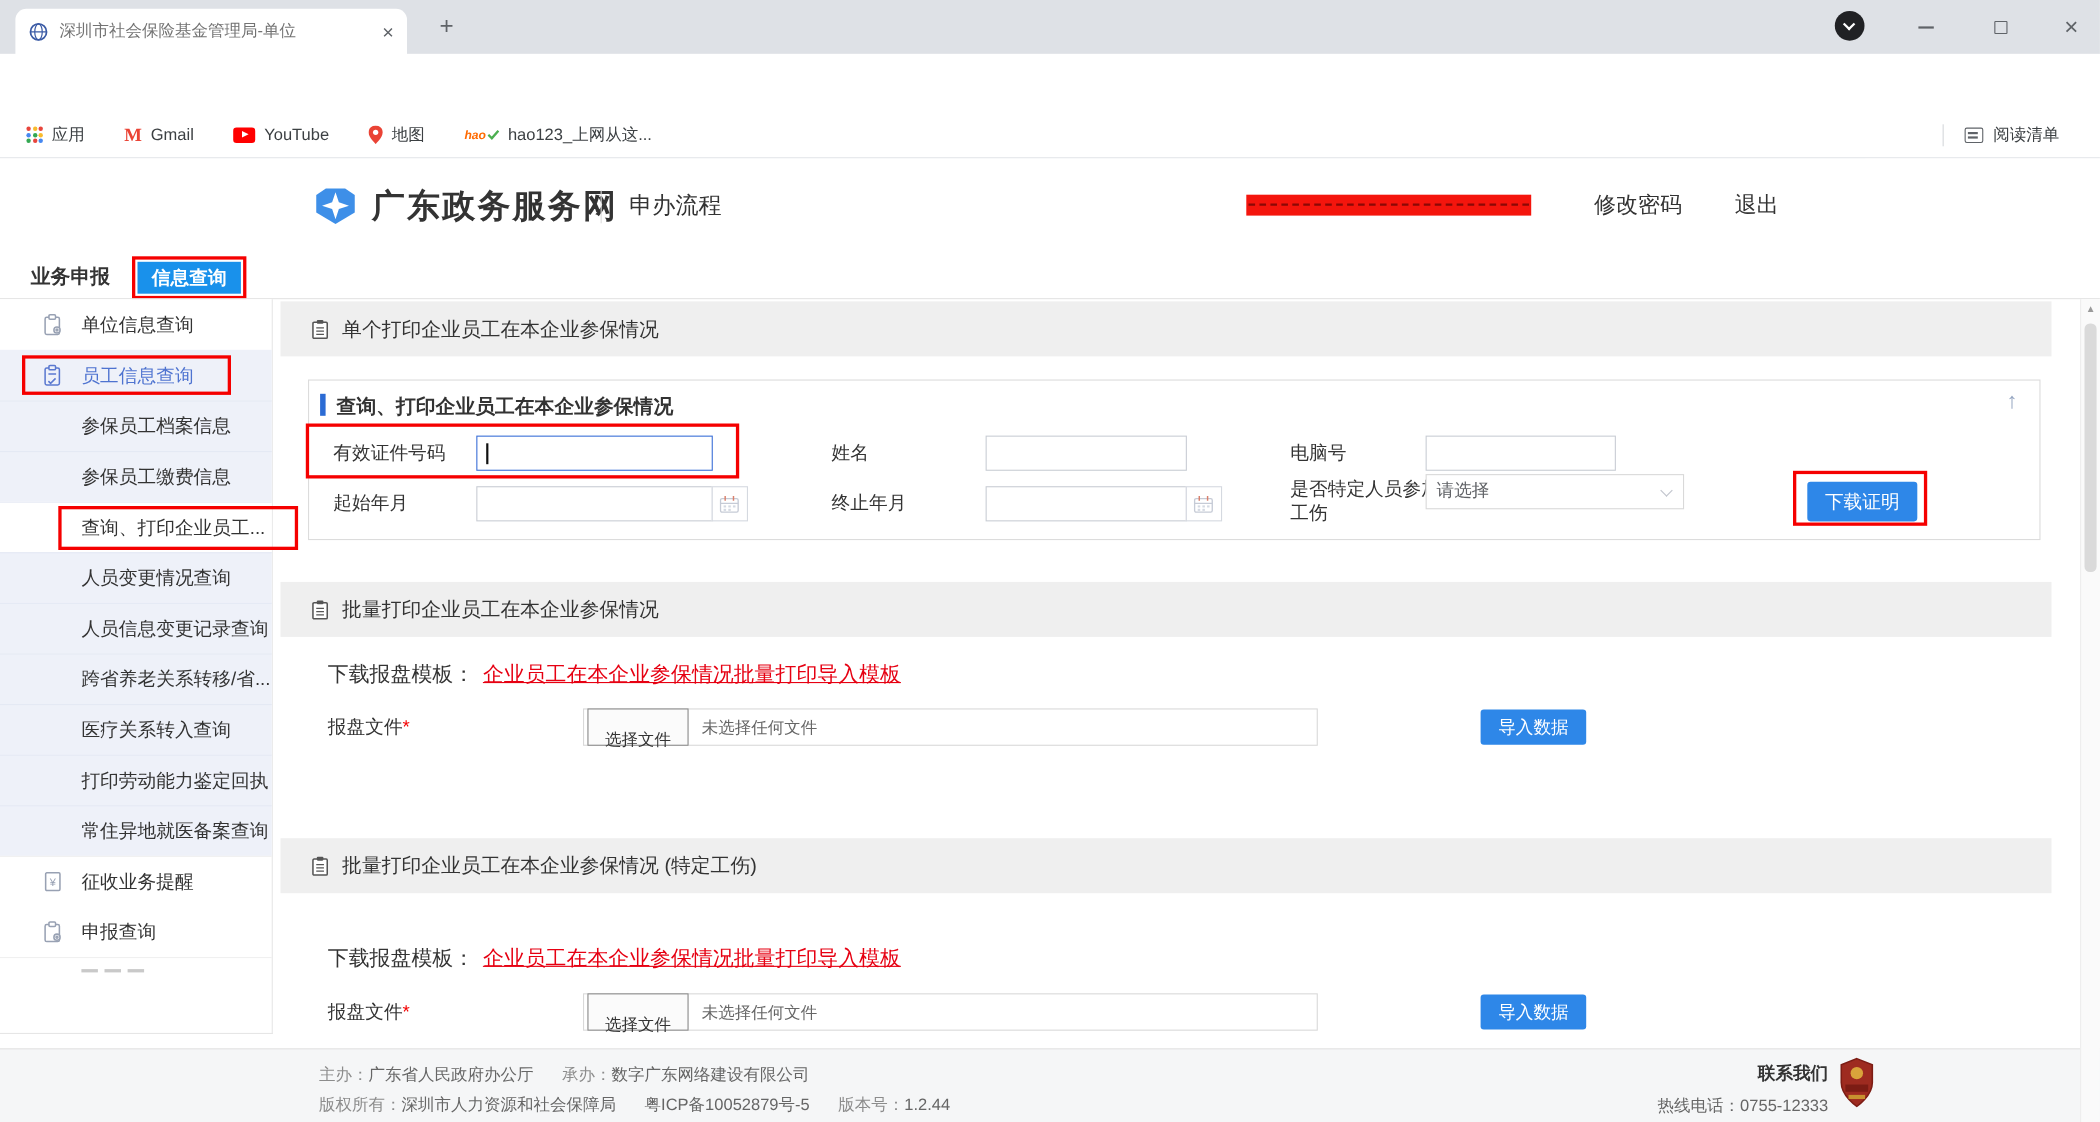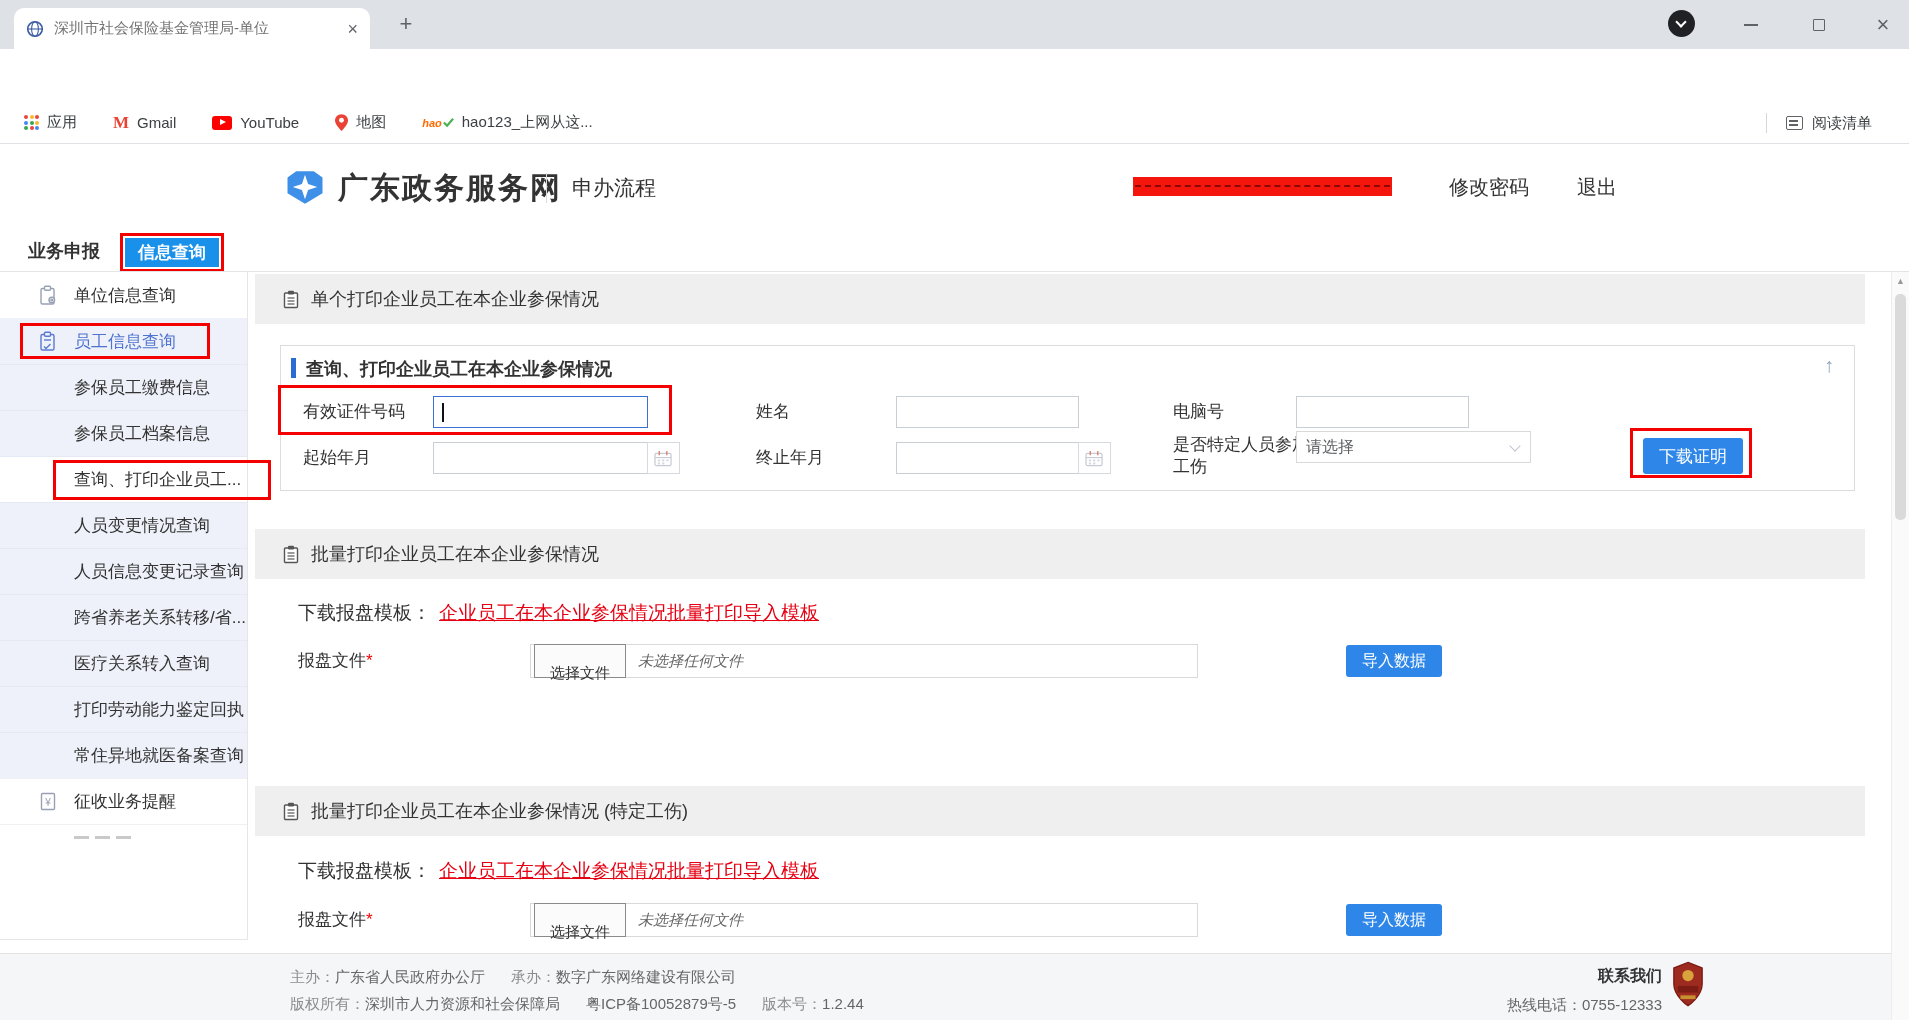--- a/index.html
+++ b/index.html
@@ -90,21 +90,21 @@
   .calbtn { position:absolute; width:33px; height:32px; background:#fff; border:1px solid #D5D9E0; display:flex; align-items:center; justify-content:center; cursor:pointer; }
   .sel { position:absolute; height:32px; background:#fff; border:1px solid #D9D9D9; font-size:16px; color:#606266; line-height:30px; padding-left:9px; cursor:pointer; }
   .sel .chev { position:absolute; right:11px; top:10px; width:8px; height:8px; border-right:1.7px solid #C0C4CC; border-bottom:1.7px solid #C0C4CC; transform:rotate(45deg); }
   .btn-blue { position:absolute; background:#2E87E8; color:#fff; border-radius:3px; display:flex; align-items:center; justify-content:center; font-size:17px; cursor:pointer; }
   .tplrow { position:absolute; left:298px; font-size:19px; color:#333; white-space:nowrap; }
   .tpl-link { color:#E60012; text-decoration:underline; margin-left:8px; cursor:pointer; }
   .filelabel { position:absolute; left:298px; font-size:17px; color:#333; line-height:34px; }
   .redstar { color:#F40000; }
   .filebox { position:absolute; left:530px; width:668px; height:34px; background:#fff; border:1px solid #D9D9D9; display:flex; align-items:center; }
   .choosebtn { margin-left:3px; height:26px; padding:16px 15px; border:1px solid #8A8A8A; background:#FBFBFB; font-size:15px; color:#333; line-height:24px; cursor:pointer; }
-  .nofile { margin-left:12px; font-size:15px; color:#666;font-style:italic; }
+  .nofile { margin-left:12px; font-size:15px; color:#666; }
   .tiptext { position:absolute; left:298px; font-size:18px; color:#F40000; white-space:nowrap; }
 
   
   .footer { position:absolute; left:0; top:953px; width:1909px; height:67px; background:#F5F6F7; border-top:1px solid #E3E3E3; z-index:10; }
   .fline { position:absolute; left:290px; font-size:15px; color:#666; white-space:nowrap; }
   .flabel { color:#8C8C8C; }
   .fgap { display:inline-block; width:26px; }
   .fright { position:absolute; left:1410px; top:12px; width:252px; text-align:right; }
   .fcontact { font-size:16px; font-weight:bold; color:#333; cursor:pointer; }
   .fhot { margin-top:9px; font-size:15px; color:#666; }
@@ -267,24 +267,24 @@
         <svg width="20" height="21" viewBox="0 0 20 21" fill="none" stroke="#5B79D0" stroke-width="1.4">
             <rect x="3" y="3.5" width="13" height="15.5" rx="1.5"></rect>
             <rect x="6.5" y="1.2" width="6" height="4" rx="1" fill="#EEF1F9"></rect>
             <line x1="6" y1="9" x2="13" y2="9"></line>
             <path d="M6 15.5 l2 2 l4.5 -4.5"></path>
           </svg>
       </span>
       <span>员工信息查询</span>
     </div>
     <div class="sd-row sd-sub">
+        <span>参保员工档案信息</span>
+      </div>
+    <div class="sd-row sd-sub">
         <span>参保员工缴费信息</span>
-      </div>
-    <div class="sd-row sd-sub">
-        <span>参保员工档案信息</span>
       </div>
     <div class="sd-row sd-sub sd-sel">
         <span>查询、打印企业员工...</span>
       </div>
     <div class="sd-row sd-sub">
         <span>人员变更情况查询</span>
       </div>
     <div class="sd-row sd-sub">
         <span>人员信息变更记录查询</span>
       </div>
@@ -301,20 +301,31 @@
         <span>常住异地就医备案查询</span>
       </div>
     <div class="sd-row sd-top" style="border-top:1px solid #F0F0F0;">
       <span class="sdicon">
         <svg width="20" height="21" viewBox="0 0 20 21" fill="none" stroke="#98A1B3" stroke-width="1.4">
             <rect x="3.5" y="2.5" width="13" height="16" rx="1"></rect>
             <text x="10" y="14.5" font-size="10" fill="#98A1B3" stroke="none" text-anchor="middle">¥</text>
           </svg>
       </span>
       <span>征收业务提醒</span>
+    </div>
+    <div class="sd-row sd-top">
+      <span class="sdicon">
+        <svg width="20" height="21" viewBox="0 0 20 21" fill="none" stroke="#98A1B3" stroke-width="1.4">
+            <rect x="3" y="3.5" width="13" height="15.5" rx="1.5"></rect>
+            <rect x="6.5" y="1.2" width="6" height="4" rx="1" fill="#fff"></rect>
+            <circle cx="13.8" cy="15" r="2.8" fill="#fff"></circle>
+            <circle cx="13.8" cy="15" r="0.9"></circle>
+          </svg>
+      </span>
+      <span>申报查询</span>
     </div>
     <div class="sd-cut"><i></i><i></i><i></i></div>
   </div>
 
   <div class="graybar" style="top:274px;">
     <span class="docico">
       <svg width="16" height="19" viewBox="0 0 16 19">
           <rect x="1.5" y="3" width="13" height="14.5" rx="1" fill="#fff" stroke="#555" stroke-width="1.4"></rect>
           <rect x="5" y="0.8" width="6" height="3.6" rx="1" fill="#555"></rect>
           <line x1="4.5" y1="8" x2="11.5" y2="8" stroke="#555" stroke-width="1.2"></line>
@@ -394,21 +405,21 @@
   </div>
   <div class="filelabel" style="top:644px;">
     <span>报盘文件</span><span class="redstar">*</span>
   </div>
   <div class="filebox" style="top:644px;">
     <span class="choosebtn">选择文件</span>
     <span class="nofile">未选择任何文件</span>
   </div>
   <div class="btn-blue" style="left:1346px;top:645px;width:96px;height:32px;font-size:16px;">导入数据</div>
 
-  <div class="graybar" style="top:786px;">
+  <div class="graybar" style="top:762px;">
     <span class="docico">
       <svg width="16" height="19" viewBox="0 0 16 19">
           <rect x="1.5" y="3" width="13" height="14.5" rx="1" fill="#fff" stroke="#555" stroke-width="1.4"></rect>
           <rect x="5" y="0.8" width="6" height="3.6" rx="1" fill="#555"></rect>
           <line x1="4.5" y1="8" x2="11.5" y2="8" stroke="#555" stroke-width="1.2"></line>
           <line x1="4.5" y1="11" x2="11.5" y2="11" stroke="#555" stroke-width="1.2"></line>
           <line x1="4.5" y1="14" x2="11.5" y2="14" stroke="#555" stroke-width="1.2"></line>
         </svg>
     </span>
     <span>批量打印企业员工在本企业参保情况 (特定工伤)</span>

